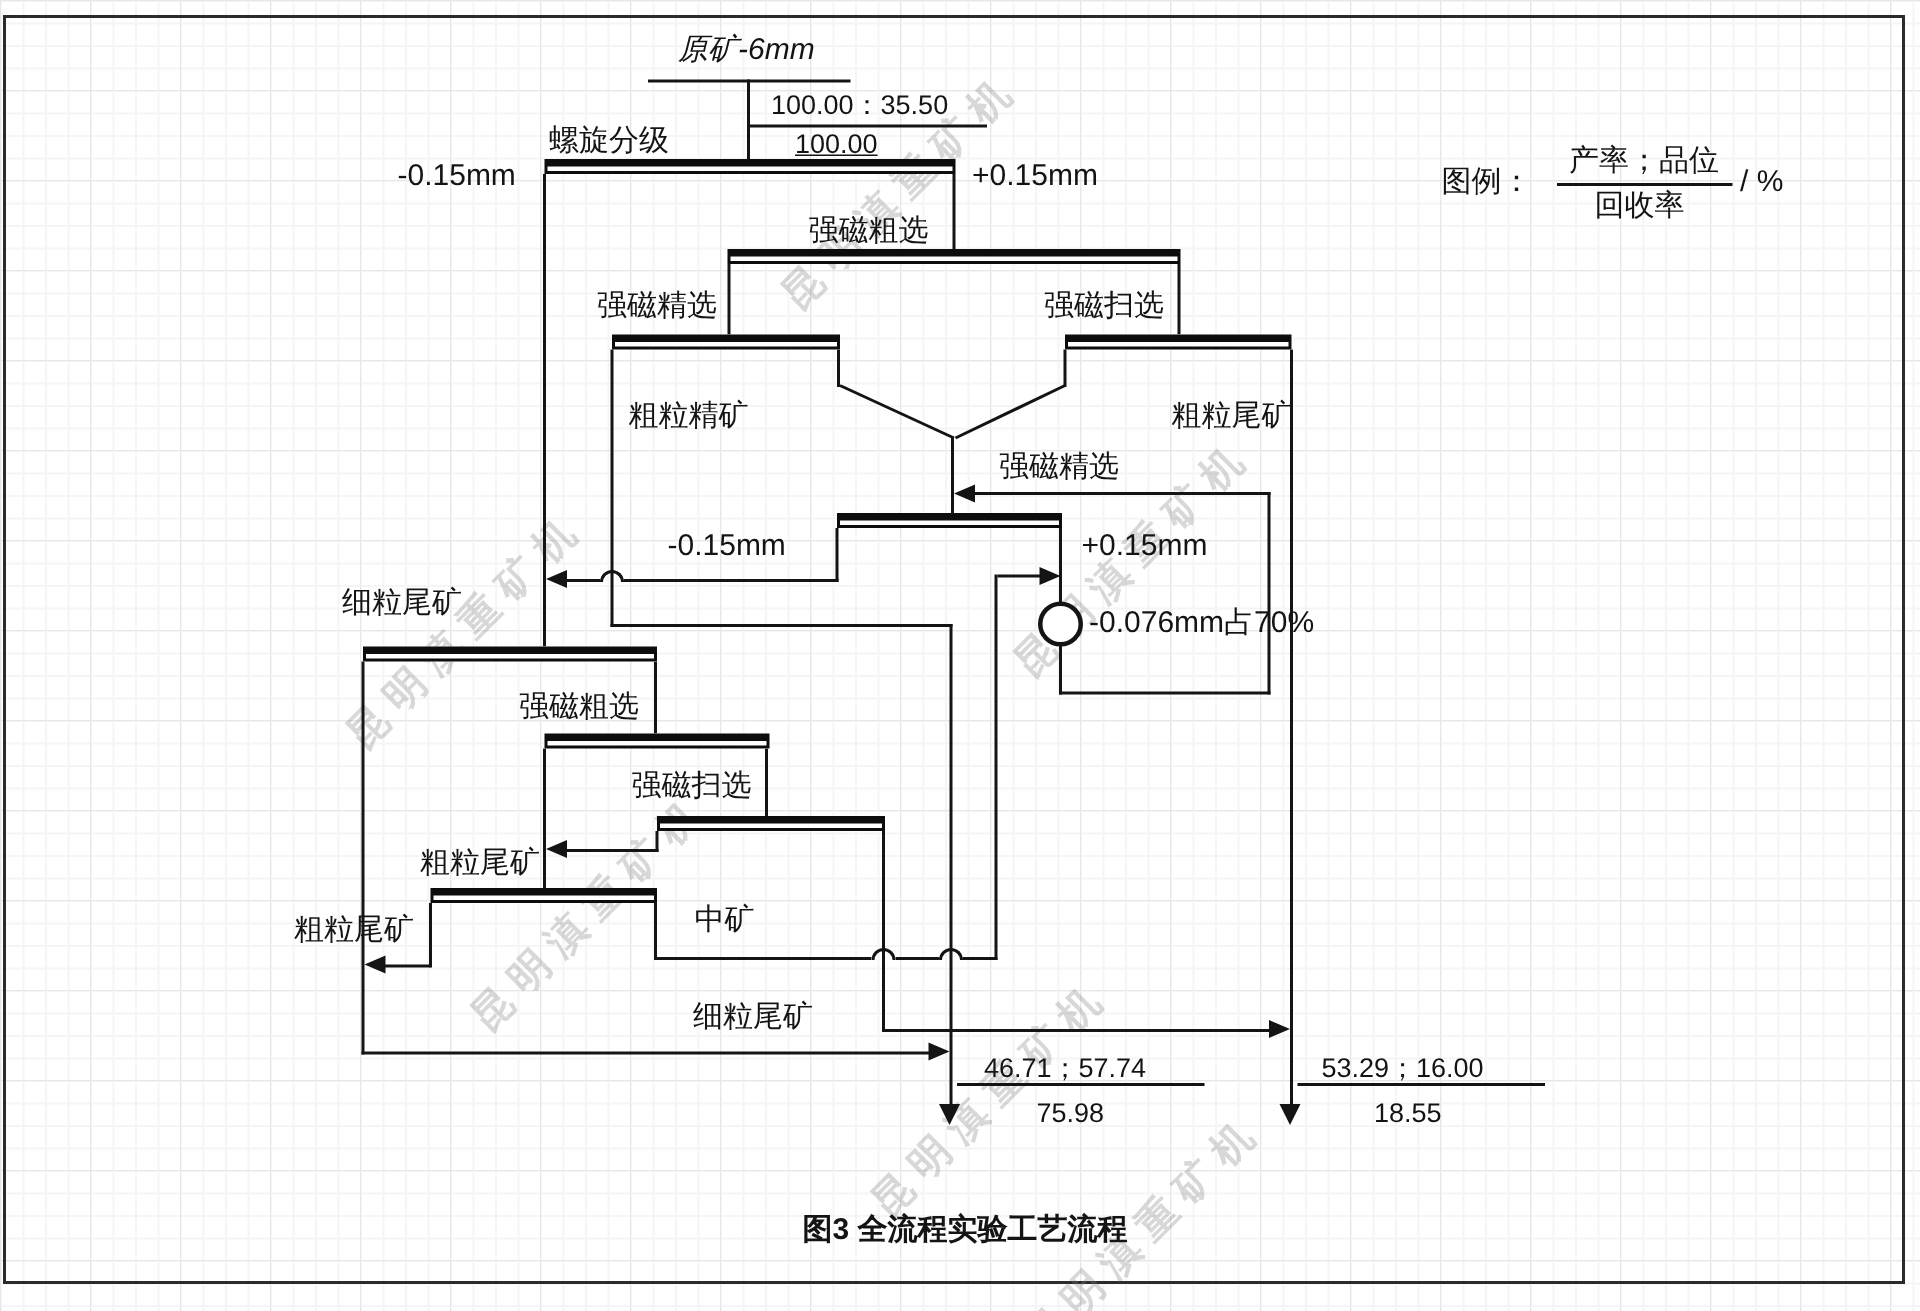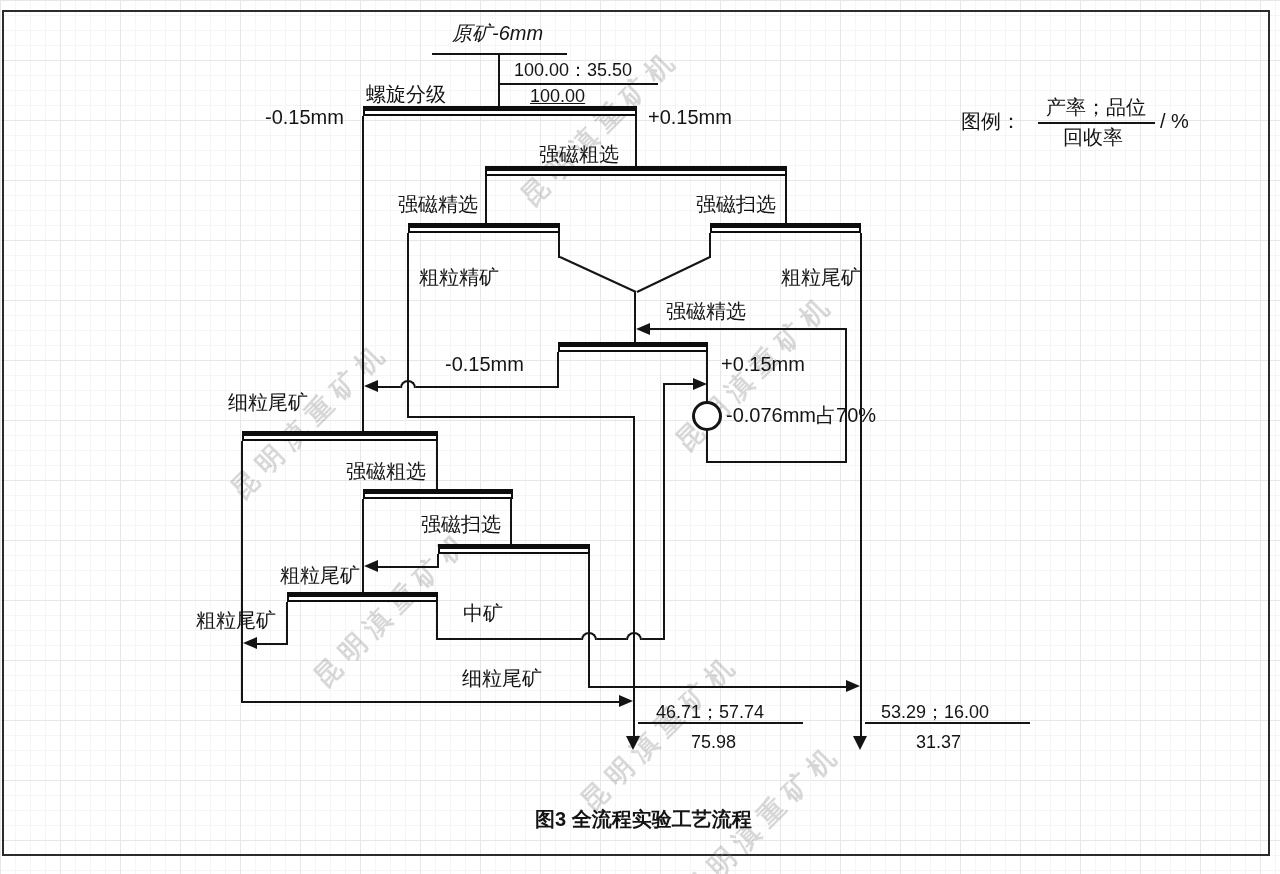--- a/index.html
+++ b/index.html
@@ -156,21 +156,21 @@
   <div class="vl" style="left:860px;top:233px;height:504px;"></div>
 
   <div class="arrD" style="left:626px;top:736px;"></div>
   <div class="num" style="left:656px;top:703px;">46.71；57.74</div>
   <div class="hl" style="left:638px;top:722px;width:165px;"></div>
   <div class="num" style="left:691px;top:733px;">75.98</div>
 
   <div class="arrD" style="left:853px;top:736px;"></div>
   <div class="num" style="left:881px;top:703px;">53.29；16.00</div>
   <div class="hl" style="left:865px;top:722px;width:165px;"></div>
-  <div class="num" style="left:916px;top:733px;">31.37</div>
+  <div class="num" style="left:916px;top:733px;">18.55</div>
 
   <div class="lbl" style="left:961px;top:111px;">图例：</div>
   <div class="lbl" style="left:1046px;top:97px;">产率；品位</div>
   <div class="hl" style="left:1038px;top:122px;width:117px;"></div>
   <div class="lbl" style="left:1063px;top:127px;">回收率</div>
   <div class="lbl" style="left:1160px;top:111px;">/ %</div>
 
   <div class="title" style="left:535px;top:806px;">图3 全流程实验工艺流程</div>
 
 </div>

